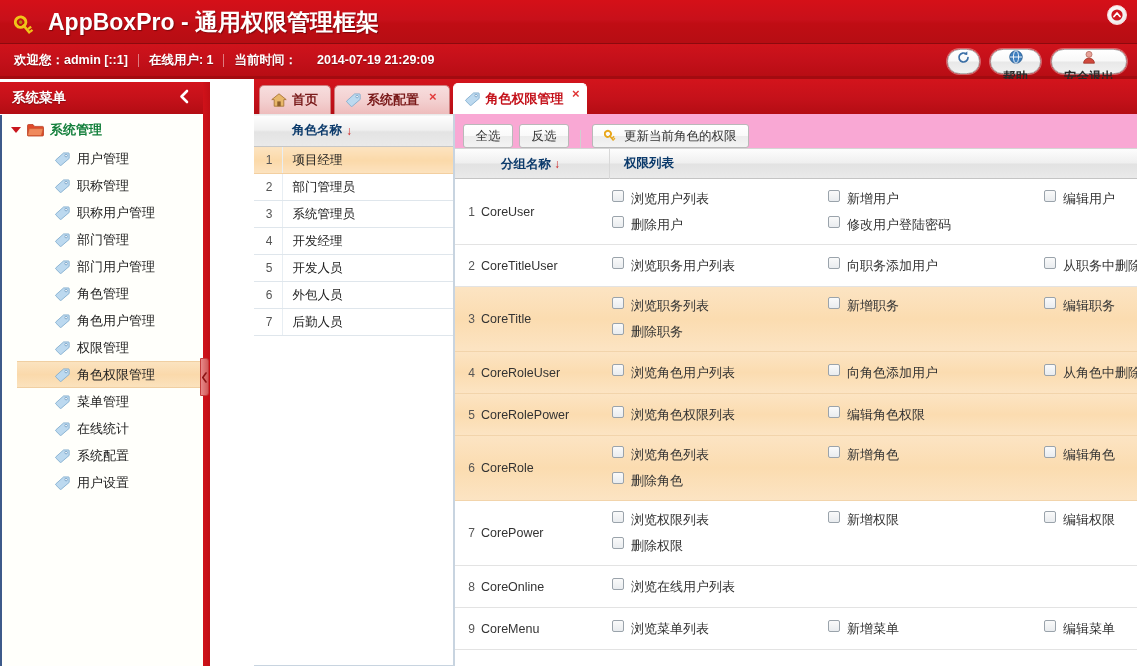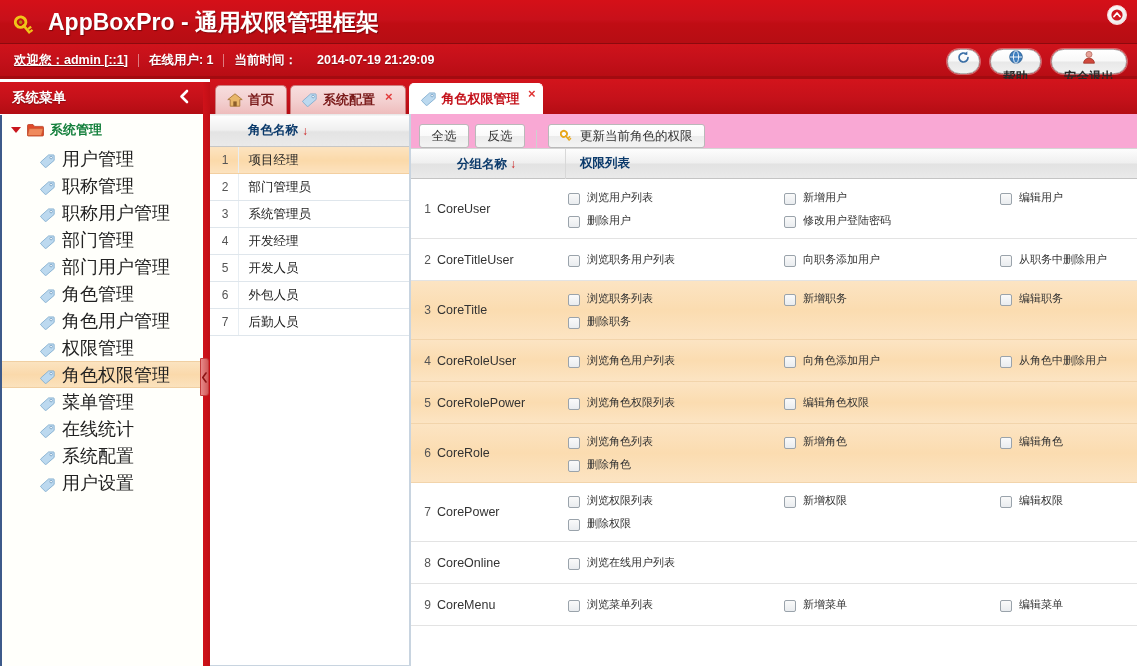--- a/index.html
+++ b/index.html
@@ -50,21 +50,21 @@
     background: linear-gradient(to bottom, #cf131b 0%, #c4101a 50%, #b80d14 100%);
     border-bottom: 3px solid #a30b10;
     display: flex; align-items: center;
   }
   .info-left { display: flex; align-items: center; padding-left: 14px; height: 100%; }
   .info-seg {
     color: #ffffff; font-size: 12.5px; font-weight: bold;
     white-space: nowrap; padding: 0 10px;
     text-shadow: 0 1px 1px rgba(0,0,0,0.3);
   }
-  .info-seg:first-child { padding-left: 0; text-decoration: underline; }
+  .info-seg:first-child { padding-left: 0; }
   .info-div { width: 1px; height: 13px; background: rgba(255,255,255,0.45); }
   .info-right {
     position: absolute; right: 10px; top: 0; height: 35px;
     display: flex; align-items: center; gap: 10px;
   }
   .btn-pill {
     height: 25px; border-radius: 13px;
     background: linear-gradient(to bottom, #ffffff 0%, #f8f8f8 48%, #e8e8e8 52%, #f1f1f1 100%);
     border: 1px solid #b2b2b2;
     box-shadow: 0 0 0 1px rgba(255,255,255,0.35);
@@ -111,21 +111,21 @@
     cursor: pointer;
   }
   .tri-dn {
     width: 0; height: 0; border-left: 5px solid transparent;
     border-right: 5px solid transparent; border-top: 6px solid #c9161d;
   }
   .folder-ic { width: 17px; height: 14px; display:block; }
   .tree-item {
     display: flex; align-items: center; gap: 7px;
     height: 27px; padding-left: 38px;
-    font-size: 18px; color: #222; cursor: pointer;
+    font-size: 13px; color: #222; cursor: pointer; margin-left: 15px;
   }
   .tree-item.active {
     background: linear-gradient(to bottom, #fbe3c0 0%, #fad9ab 50%, #fbe2bd 100%);
     border-top: 1px solid #f0cfa2;
     border-bottom: 1px solid #f0cfa2;
   }
   .tag-ic { width: 15px; height: 14px; display:block; flex: 0 0 auto; }
   .side-handle {
     position: absolute; left: 200px; top: 358px;
     width: 9px; height: 38px;
@@ -138,20 +138,21 @@
   .side-handle svg { display:block; }
   .red-strip {
     position: absolute; left: 203px; top: 82px; width: 7px; height: 584px;
     background: linear-gradient(to right, #d0121a 0%, #c10f16 100%);
   }
 
   
   .content {
     position: absolute; left: 210px; top: 79px; width: 927px; height: 587px;
     background: #ffffff;
+    padding-left: 44px;
   }
 
   
   .tabstrip {
     position: relative; height: 35px; width: 927px;
     background: linear-gradient(to bottom, #d3141c 0%, #c5111a 55%, #b40d14 100%);
     display: flex; align-items: flex-end; gap: 3px;
     padding-left: 5px;
   }
   .tab {
@@ -278,23 +279,23 @@
   .prow .pname {
     width: 129px; flex: 0 0 129px;
     display: flex; align-items: center;
     font-size: 12.5px; color: #333;
   }
   .prow .pperms {
     flex: 1; display: flex; flex-wrap: wrap;
     align-content: center; padding: 6px 0;
   }
   .pchk {
-    width: 33.33%; display: flex; align-items: flex-end; gap: 7px;
+    width: 33.33%; display: flex; align-items: flex-start; gap: 7px;
     padding: 4px 4px 4px 2px;
-    font-size: 11px; color: #333; white-space: nowrap;
+    font-size: 13px; color: #333; white-space: nowrap;
   }
   .cbx {
     width: 12px; height: 12px; flex: 0 0 12px;
     border: 1px solid #9aa3ab; border-radius: 2px;
     background: linear-gradient(to bottom, #fafafa 0%, #e9ecef 100%);
     display: inline-block; cursor: pointer;
   }
 
   
   .vsb {

